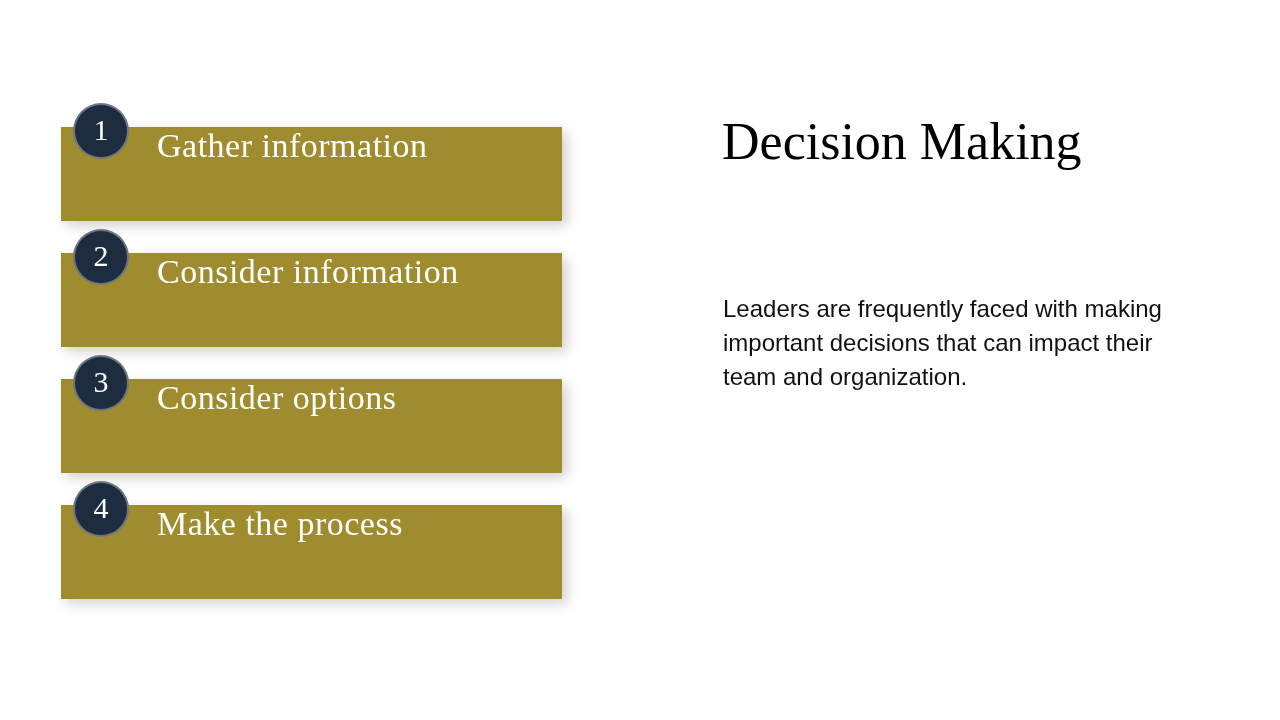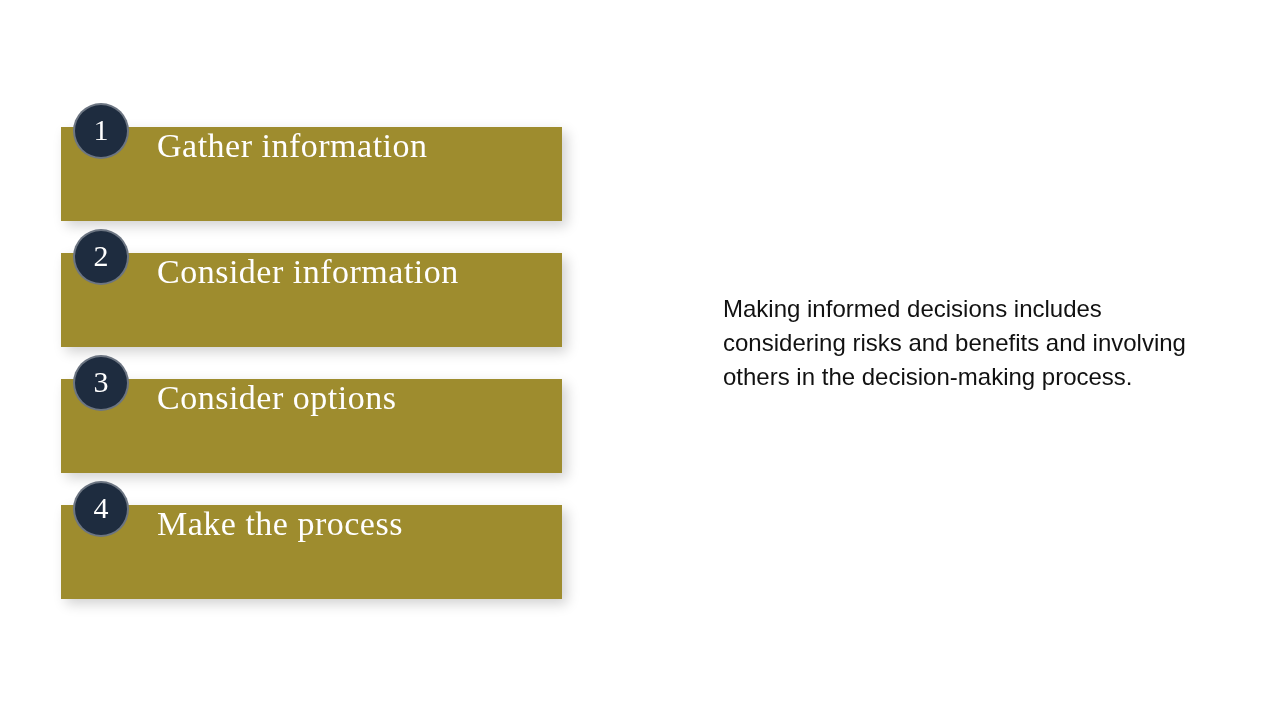--- a/index.html
+++ b/index.html
@@ -133,18 +133,19 @@
       <div class="step-badge">
         <span class="step-number">4</span>
       </div>
       <div class="step-bar">
         <span class="step-label">Make the process</span>
       </div>
     </div>
 
   </div>
 
+  <h1 class="slide-title">Decision Making</h1>
 
   <div class="body-text">
-    <p>Making informed decisions includes considering risks and benefits and involving others in the decision-making process.</p>
+    <p>Leaders are frequently faced with making important decisions that can impact their team and organization.</p>
   </div>
 
 </div>
 
 </body></html>

